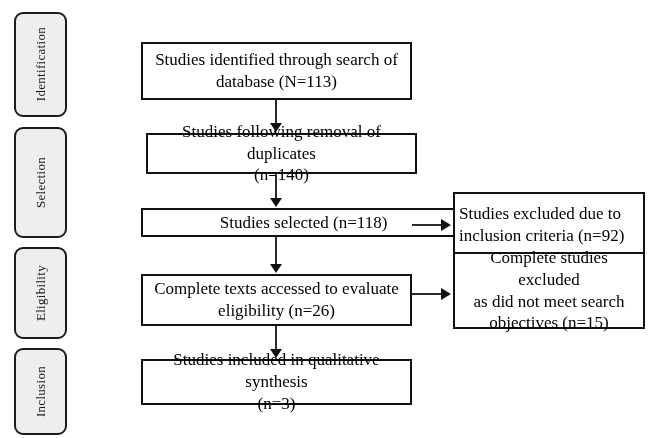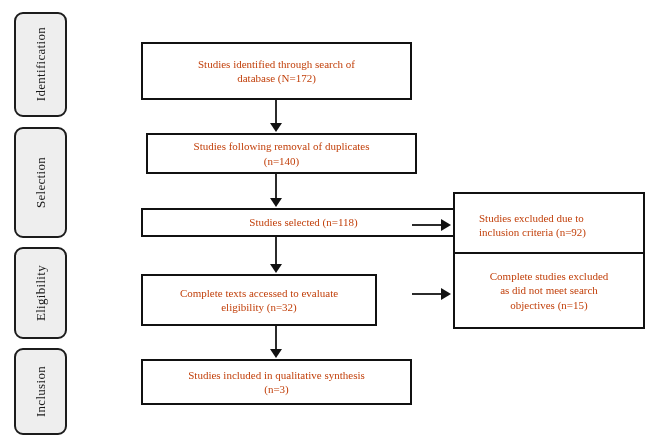--- a/index.html
+++ b/index.html
@@ -54,32 +54,32 @@
     box-sizing: border-box;
     background: #ffffff;
     border: 2px solid #111111;
     display: flex;
     align-items: center;
     justify-content: center;
     text-align: center;
     padding: 2px 8px;
   }
   .flowbox .txt {
-    font-size: 11px;
+    font-size: 17px;
     line-height: 1.28;
-    color: #c2410c;
+    color: #000000;
   }
 
   .box-identified   { left: 141px; top: 42px;  width: 271px; height: 58px; }
   .box-duplicates   { left: 146px; top: 133px; width: 271px; height: 41px; }
   .box-selected     { left: 141px; top: 208px; width: 325px; height: 29px; }
-  .box-fulltext     { left: 141px; top: 274px; width: 236px; height: 52px; }
+  .box-fulltext     { left: 141px; top: 274px; width: 271px; height: 52px; }
   .box-included     { left: 141px; top: 359px; width: 271px; height: 46px; }
 
-  .box-excluded-criteria  { left: 453px; top: 192px; width: 192px; height: 66px; justify-content: flex-start; text-align: left; padding-left: 24px; }
+  .box-excluded-criteria  { left: 453px; top: 192px; width: 192px; height: 66px; justify-content: flex-start; text-align: left; padding-left: 4px; }
   .box-excluded-objectives{ left: 453px; top: 252px; width: 192px; height: 77px; }
 
   
   .vline {
     position: absolute;
     width: 2px;
     background: #2b2b2b;
   }
   .hline {
     position: absolute;
@@ -133,41 +133,41 @@
   <div class="stage stage-eligibility">
     <span class="stage-text">Eligibility</span>
   </div>
   <div class="stage stage-inclusion">
     <span class="stage-text">Inclusion</span>
   </div>
 
   <div class="flowbox box-identified">
     <div class="txt">
       <span>Studies identified through search of</span><br>
-      <span>database (N=172)</span>
+      <span>database (N=113)</span>
     </div>
   </div>
 
   <div class="flowbox box-duplicates">
     <div class="txt">
       <span>Studies following removal of duplicates</span><br>
       <span>(n=140)</span>
     </div>
   </div>
 
   <div class="flowbox box-selected">
     <div class="txt">
       <span>Studies selected (n=118)</span>
     </div>
   </div>
 
   <div class="flowbox box-fulltext">
     <div class="txt">
       <span>Complete texts accessed to evaluate</span><br>
-      <span>eligibility (n=32)</span>
+      <span>eligibility (n=26)</span>
     </div>
   </div>
 
   <div class="flowbox box-included">
     <div class="txt">
       <span>Studies included in qualitative synthesis</span><br>
       <span>(n=3)</span>
     </div>
   </div>
 

